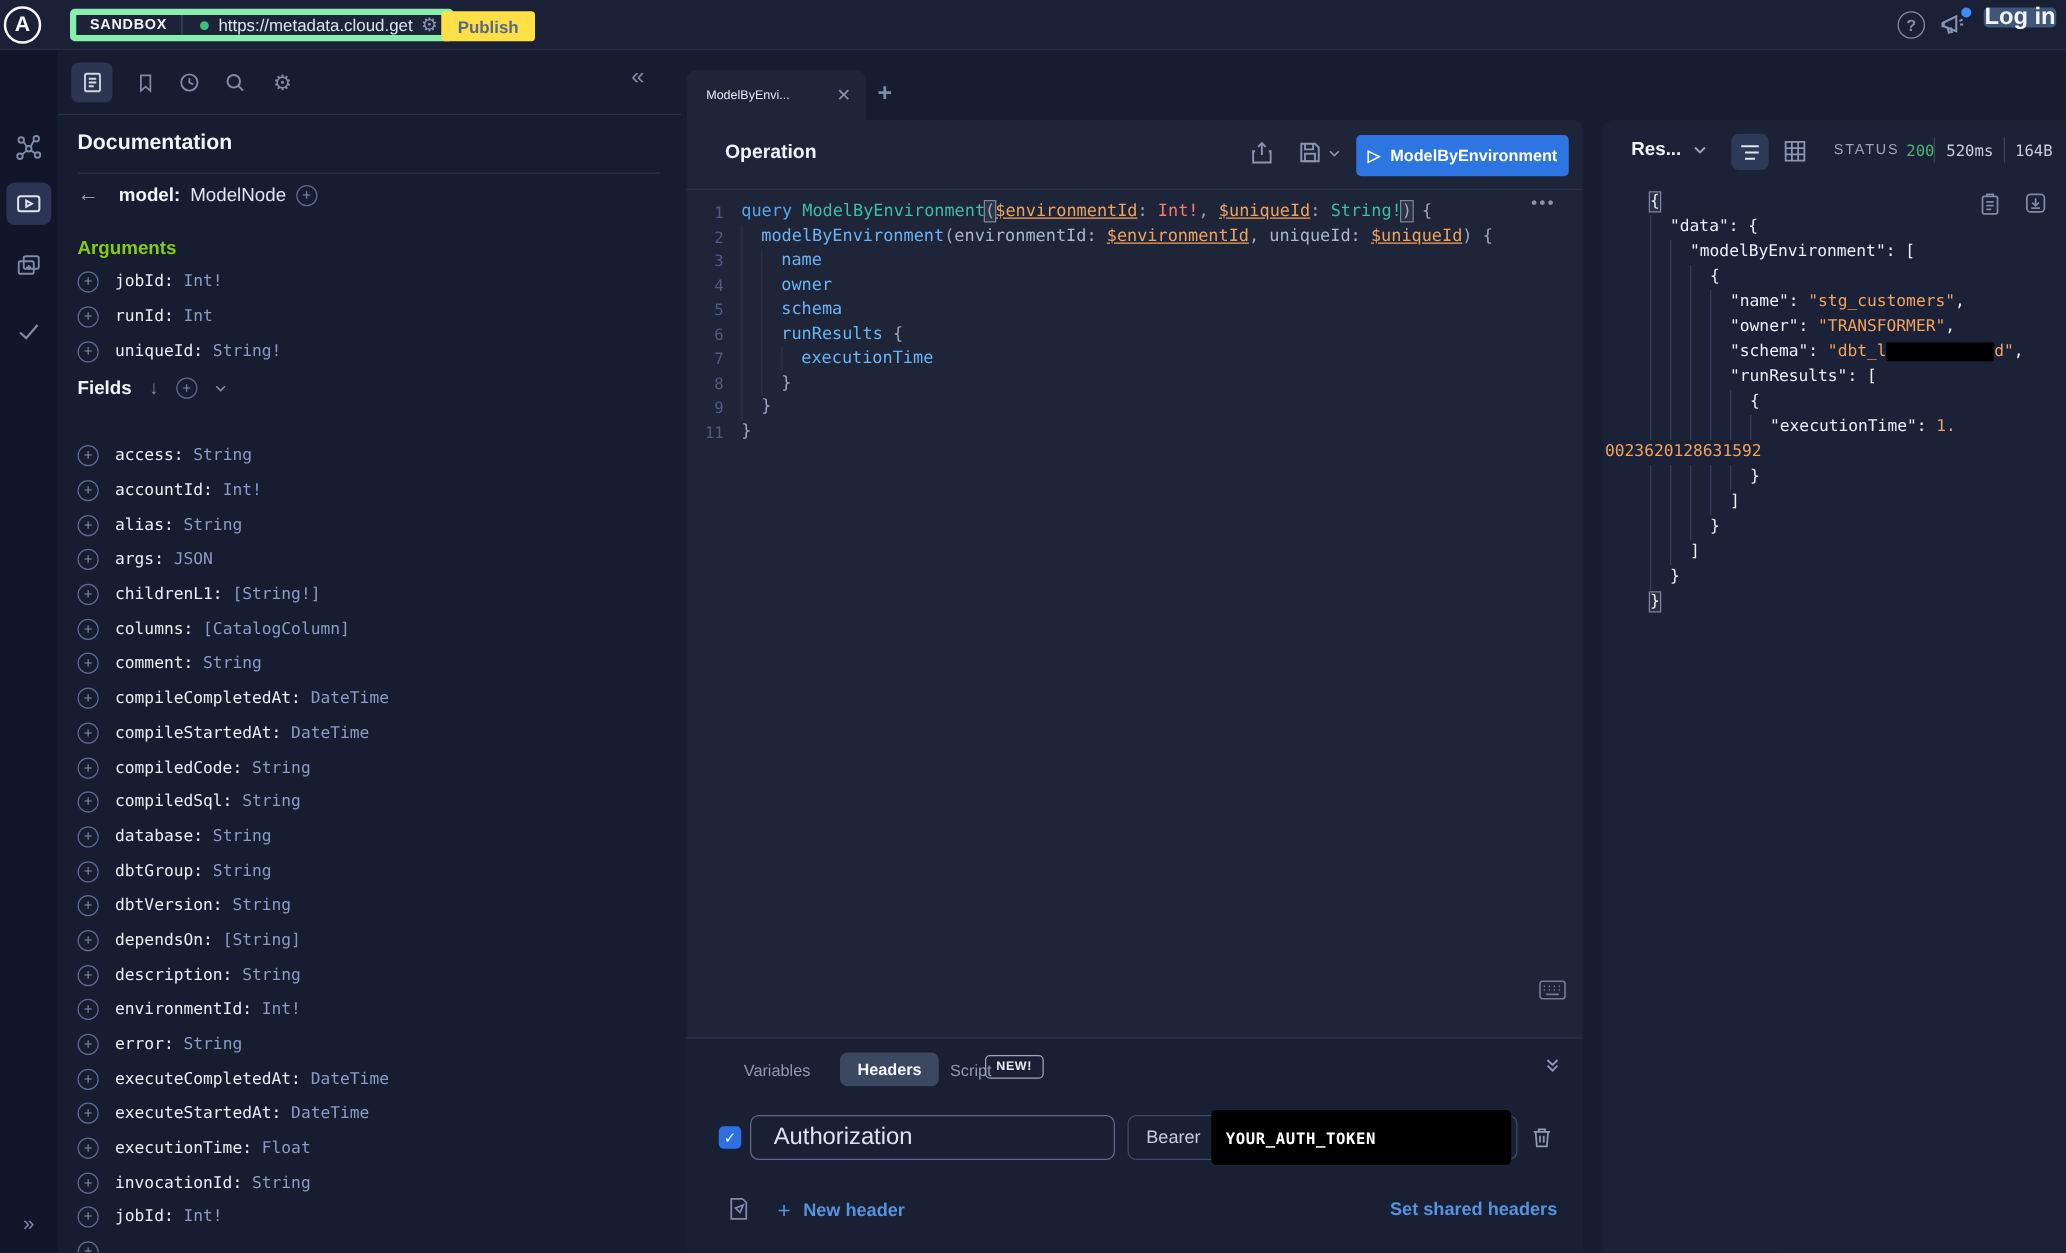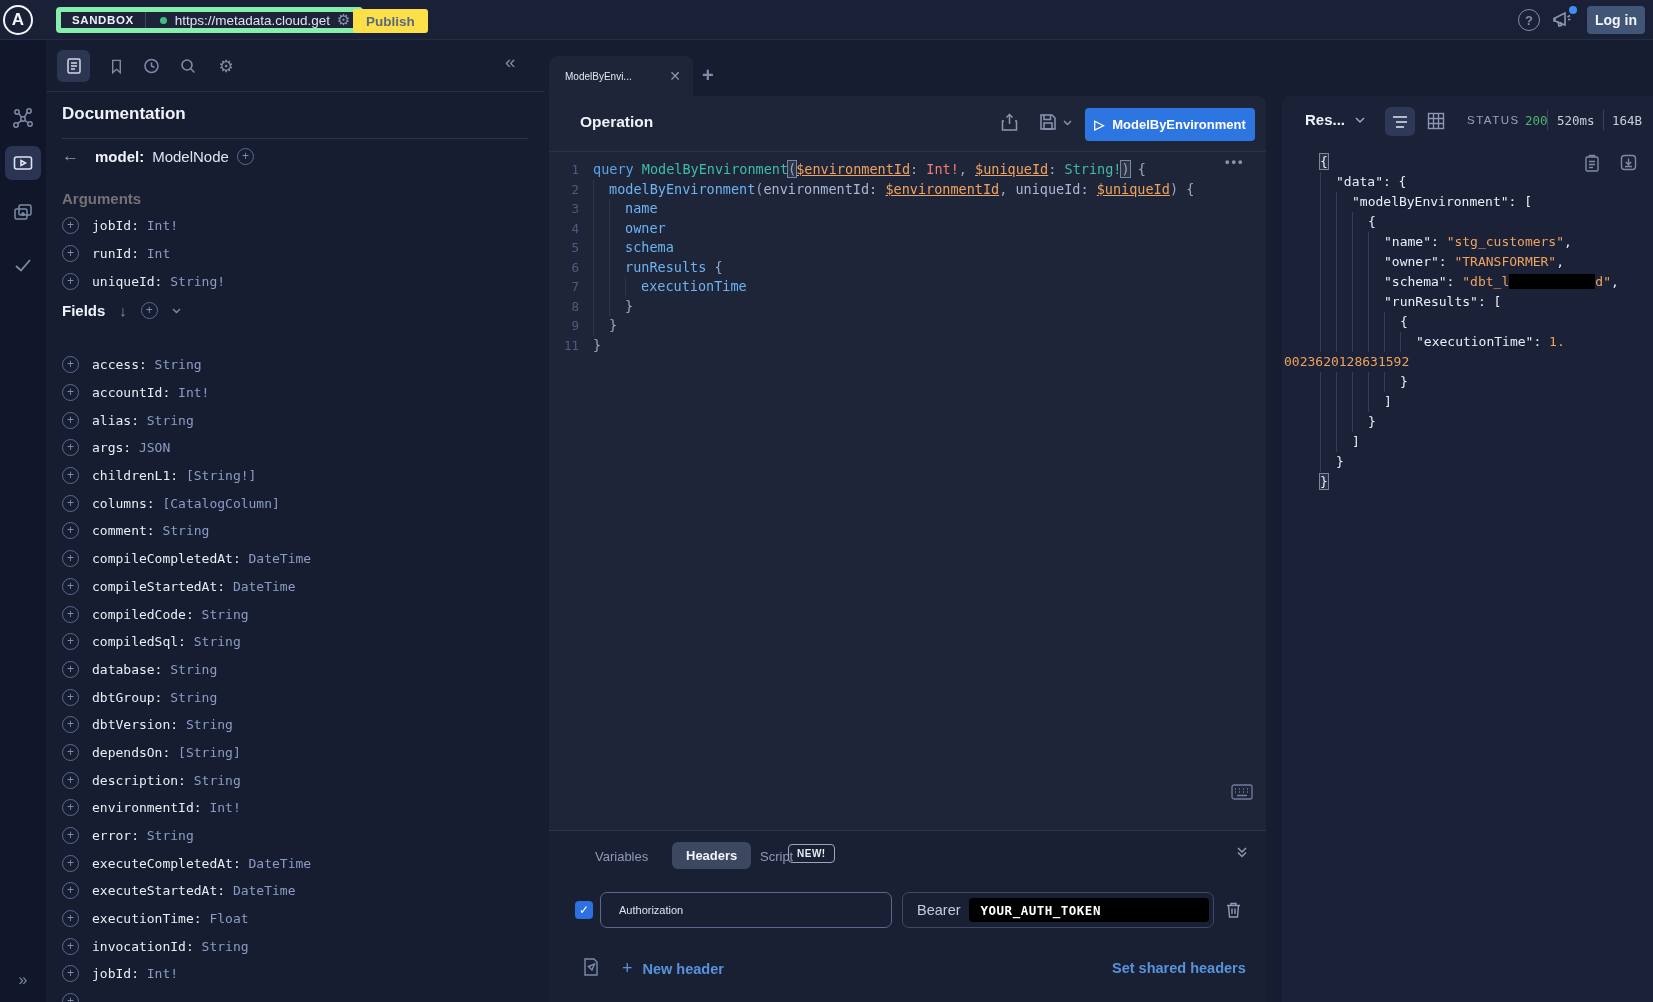--- a/index.html
+++ b/index.html
@@ -13,40 +13,40 @@
   .logo { left:3px; top:5px; width:30px; height:30px; border:2px solid #f4f6fb; border-radius:50%; display:flex; align-items:center; justify-content:center; font-weight:bold; font-size:17px; color:#f4f6fb; }
   .urlgroup { left:56px; top:7px; height:26px; border:5px solid #86efac; border-radius:4px; display:flex; align-items:center; background:#1d2439; }
   .sandbox-seg { padding:0 11px; font-size:11.5px; font-weight:bold; letter-spacing:.6px; color:#eef1f7; border-right:1px solid #3a4663; height:100%; display:flex; align-items:center; }
   .greendot { width:7px; height:7px; border-radius:50%; background:#3fbf7f; margin:0 8px 0 14px; }
   .urltext { font-size:13.5px; color:#dde4f0; width:160px; white-space:nowrap; overflow:hidden; }
   .url-gear { color:#8a96b1; font-size:15px; padding:0 8px 0 2px; }
   .publish { left:353px; top:9px; width:75px; height:24px; background:#fde047; border-radius:3px; color:#5b6885; font-weight:bold; font-size:13.5px; display:flex; align-items:center; justify-content:center; }
   .help-circle { left:1518px; top:9px; width:22px; height:22px; border:1.5px solid #7f8ca8; border-radius:50%; color:#7f8ca8; font-size:13px; font-weight:bold; display:flex; align-items:center; justify-content:center; }
   .megaphone { left:1551px; top:9px; width:24px; height:22px; color:#8a96b1; }
   .notifdot { left:1569px; top:6px; width:8px; height:8px; border-radius:50%; background:#3e8ef7; }
-  .login { left:1587px; top:6px; width:58px; height:28px; background:#415577; border-radius:4px; color:#f2f5fa; font-weight:bold; font-size:14px; display:flex; align-items:center; justify-content:center; }
+  .login { left:1587px; top:6px; width:58px; height:16px; background:#415577; border-radius:4px; color:#f2f5fa; font-weight:bold; font-size:19px; display:flex; align-items:center; justify-content:center; }
 
   
   #rail { left:0; top:40px; width:46px; height:962px; background:#11162a; }
   .rail-ic { position:absolute; left:11px; width:24px; height:24px; color:#7e8aa6; display:flex; align-items:center; justify-content:center; }
   .rail-chip { position:absolute; left:5px; top:106px; width:36px; height:34px; background:#2b3553; border-radius:7px; display:flex; align-items:center; justify-content:center; color:#dfe5f0; }
 
   
   #doc { left:46px; top:40px; width:499px; height:962px; overflow:hidden; }
   .doc-toolbar { position:absolute; left:0; top:0; width:499px; height:52px; border-bottom:1px solid #242e48; }
   .tool-chip { position:absolute; left:11px; top:10px; width:33px; height:32px; background:#2c3652; border-radius:6px; display:flex; align-items:center; justify-content:center; color:#cfd7e6; }
   .tool-ic { position:absolute; top:16px; width:20px; height:20px; color:#7e8aa6; display:flex; align-items:center; justify-content:center; }
   .collapse-left { position:absolute; left:459px; top:11px; font-size:19px; color:#7e8aa6; }
   .doc-title { position:absolute; left:16px; top:64px; font-size:17px; font-weight:bold; color:#f0f3f9; }
   .doc-div { position:absolute; left:16px; top:98px; width:466px; height:1px; background:#2a3450; }
   .model-row { position:absolute; left:16px; top:104px; height:24px; display:flex; align-items:center; gap:8px; }
   .back-arrow { color:#8a97b5; font-size:17px; }
   .model-label { font-size:15px; font-weight:bold; color:#f0f3f9; margin-left:8px; }
   .model-type { font-size:15px; color:#dfe5f0; }
-  .sec-title { position:absolute; left:16px; font-size:15px; font-weight:bold; color:#737373; }
+  .sec-title { position:absolute; left:16px; font-size:15px; font-weight:bold; color:#84cc16; }
   .plus-circle { width:17px; height:17px; border:1.3px solid #5a6a90; border-radius:50%; color:#7d8cab; font-size:12px; line-height:14px; text-align:center; flex:none; }
   .doc-row { height:27.7px; display:flex; align-items:center; padding-left:14px; }
   .fname { font-family:"DejaVu Sans Mono", monospace; font-size:13px; color:#e9edf4; margin-left:13px; white-space:pre; }
   .ftype { font-family:"DejaVu Sans Mono", monospace; font-size:13px; color:#8b9cc4; white-space:pre; }
   #args-list { position:absolute; left:2px; top:172px; width:490px; }
   #fields-list { position:absolute; left:2px; top:311px; width:490px; }
   .fields-head { position:absolute; left:16px; top:262px; display:flex; align-items:center; gap:14px; }
   .fields-head .t { font-size:15px; font-weight:bold; color:#f0f3f9; }
   .sort-arrow { color:#7d8cab; font-size:15px; }
   .chev { color:#7d8cab; }
@@ -78,24 +78,24 @@
   .hl { outline:1px solid #7a87a0; background:rgba(255,255,255,.07); }
   .kbd-ic { position:absolute; left:682px; top:688px; color:#707d99; }
 
   
   .bottom { position:absolute; left:0; top:734px; width:717px; height:172px; background:#1a2034; border-top:1px solid #2b3450; border-radius:0; }
   .bp-tab { position:absolute; top:18px; font-size:13px; color:#8d99b5;margin-left:24px; }
   .bp-tab.active { background:#3c4760; color:#f2f5fa; font-weight:bold; border-radius:6px; padding:6px 14px; top:11px; }
   .new-badge { position:absolute; left:239px; top:13px; border:1px solid #9aa6bd; border-radius:4px; padding:3px 8px; font-size:10px; font-weight:bold; letter-spacing:.5px; color:#e6ebf3; }
   .dbl-chev { position:absolute; left:686px; top:14px; color:#8d99b5; }
   .hrow-check { position:absolute; left:26px; top:70px; width:18px; height:18px; background:#2f6fe4; border-radius:4px; color:#fff; font-size:12px; display:flex; align-items:center; justify-content:center; }
-  .hname-input { position:absolute; left:51px; top:61px; width:292px; height:36px; border:1px solid #5a688f; border-radius:7px; background:transparent; display:flex; align-items:center; padding-left:18px; font-size:11px; color:#dde3ee; }
+  .hname-input { position:absolute; left:51px; top:61px; width:292px; height:36px; border:1px solid #5a688f; border-radius:7px; background:transparent; display:flex; align-items:center; padding-left:18px; font-size:19px; color:#dde3ee; }
   .hval-box { position:absolute; left:353px; top:61px; width:312px; height:36px; border:1px solid #3e4a6a; border-radius:7px; display:flex; align-items:center; padding-left:14px; gap:8px; }
   .bearer { font-size:14.5px; color:#c3cce0; }
-  .token-field { background:#000; border-radius:4px; height:24px; flex:1; margin-right:4px; display:flex; align-items:center; padding-left:12px; font-family:"DejaVu Sans Mono", monospace; font-weight:bold; font-size:12.5px; color:#ffffff; letter-spacing:.5px; }
+  .token-field { background:#000; border-radius:4px; height:44px; flex:1; margin-right:4px; display:flex; align-items:center; padding-left:12px; font-family:"DejaVu Sans Mono", monospace; font-weight:bold; font-size:12.5px; color:#ffffff; letter-spacing:.5px; }
   .trash { position:absolute; left:676px; top:70px; width:18px; height:18px; color:#8d99b5; }
   .env-ic { position:absolute; left:33px; top:126px; width:18px; height:20px; color:#7d8aa8; }
   .new-header { position:absolute; left:73px; top:127px; display:flex; align-items:center; gap:10px; color:#5793dc; font-weight:bold; font-size:14.5px; }
   .new-header .plus { font-size:18px; font-weight:normal; }
   .shared-headers { position:absolute; left:563px; top:129px; color:#5793dc; font-weight:bold; font-size:14.5px; }
 
   
   #resp { left:1282px; top:96px; width:371px; height:906px; background:#1b2136; border-radius:8px 0 0 0; }
   .resp-title { position:absolute; left:23px; top:15px; font-size:15px; font-weight:bold; color:#f0f3f9; }
   .resp-chev { position:absolute; left:73px; top:21px; color:#9aa5bf; }

